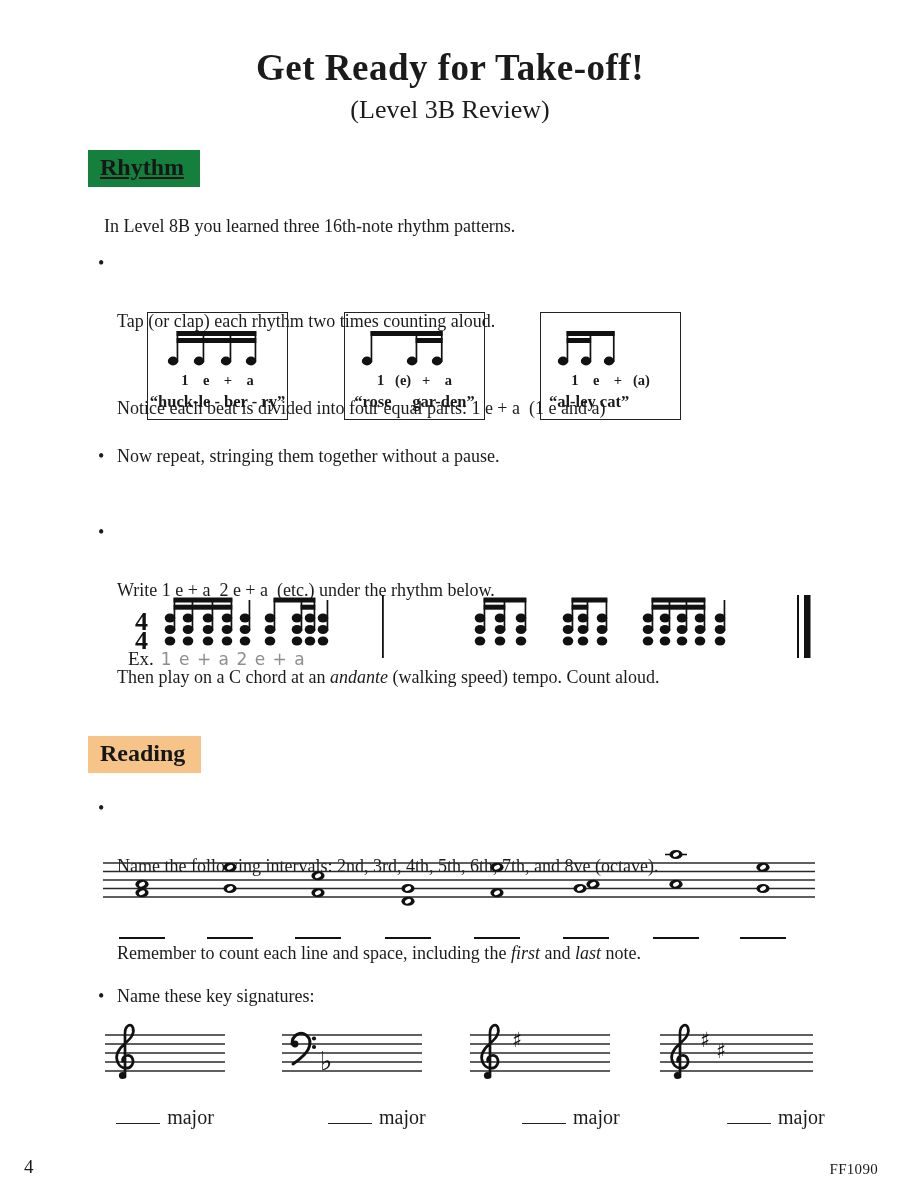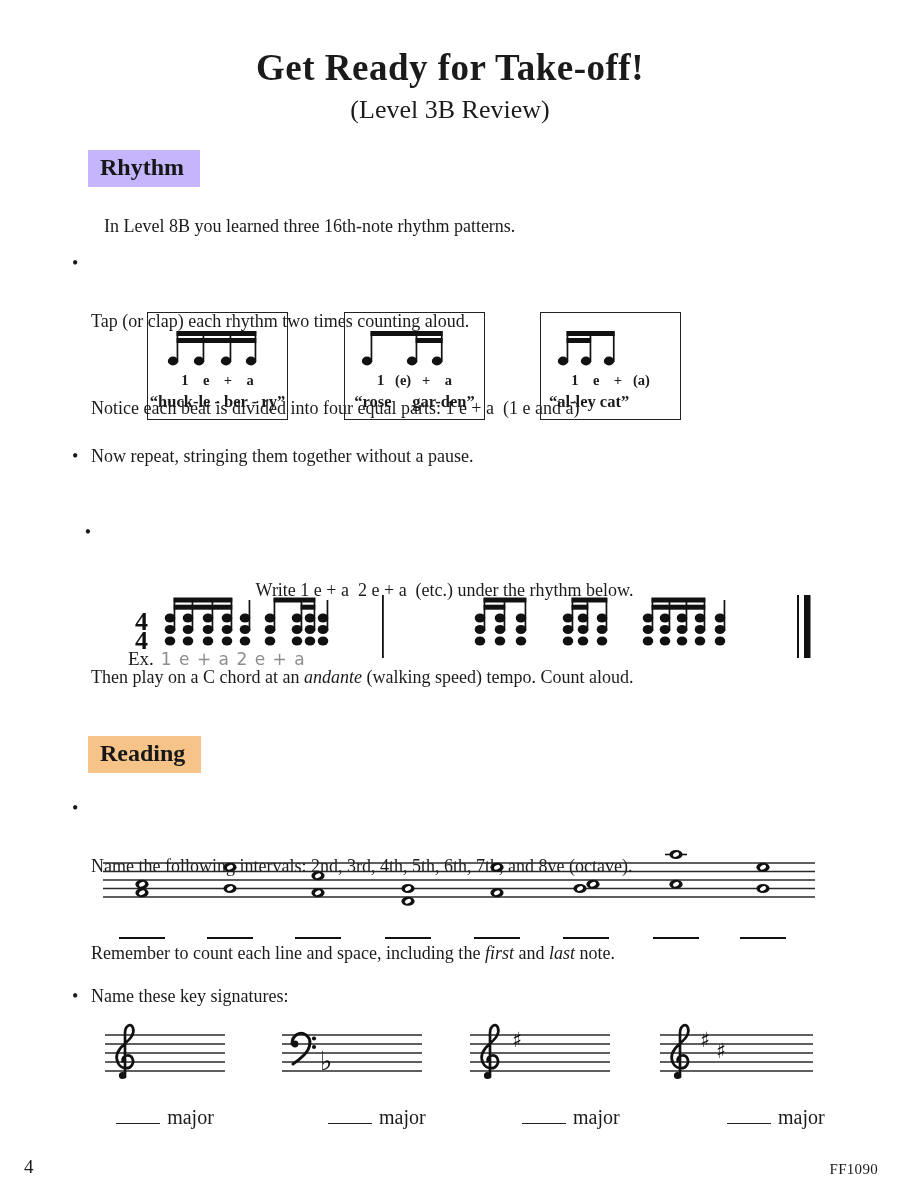--- a/index.html
+++ b/index.html
@@ -3,21 +3,21 @@
 <meta charset="utf-8">
 <style>
   html,body{margin:0;padding:0;background:#e8e8e8;}
   #page{position:relative;width:900px;height:1200px;background:#ffffff;margin:0 auto;
         font-family:"Liberation Serif",serif;color:#1b1b1b;overflow:hidden;}
   .abs{position:absolute;}
   .title{top:46px;left:0;right:0;text-align:center;font-size:37px;font-weight:bold;letter-spacing:.5px;}
   .subtitle{top:95px;left:0;right:0;text-align:center;font-size:26px;}
   .badge{font-weight:bold;font-size:24px;padding:4px 16px 6px 12px;color:#171717;}
   .intro{left:104px;top:216px;font-size:18px;}
-  .brow{left:72px;display:flex;font-size:18px;line-height:29px;}
+  .brow{left:98px;display:flex;font-size:18px;line-height:29px;}
   .dot{width:19px;flex:none;}
   .dot::before{content:"\2022";}
   .lines{white-space:pre-wrap;}
   .pbox{top:312px;width:141px;height:108px;border:1.6px solid #222;box-sizing:border-box;}
   .pat-svg{display:block;margin-top:6px;}
   .counts{text-align:center;white-space:pre;font-weight:bold;font-size:14.5px;margin-top:1px;}
   .word{text-align:center;white-space:pre;font-weight:bold;font-size:16.5px;margin-top:3px;}
   .word.left{text-align:left;padding-left:8px;}
   .timesig{font-family:"Liberation Serif",serif;font-weight:bold;font-size:26px;fill:#111;}
   .ex-row{left:128px;top:648px;display:flex;align-items:baseline;font-size:19px;}
@@ -29,21 +29,21 @@
   .footer-right{right:22px;top:1161px;font-size:15px;letter-spacing:.3px;}
 </style>
 </head>
 <body>
 
 <div id="page">
 
   <div class="abs title">Get Ready for Take-off!</div>
   <div class="abs subtitle">(Level 3B Review)</div>
 
-  <div class="abs badge" style="left:88px;top:150px;background:#c4b5fd;">Rhythm</div>
+  <div class="abs badge" style="left:88px;top:150px;background:#15803d;text-decoration:underline;">Rhythm</div>
 
   <div class="abs intro">In Level 8B you learned three 16th-note rhythm patterns.</div>
 
   <div class="abs brow" style="top:249px;">
     <span class="dot"></span>
     <div class="lines">
       <div>Tap (or clap) each rhythm two times counting aloud.</div>
       <div>Notice each beat is divided into four equal parts: 1 e + a  (1 e and a)</div>
     </div>
   </div>
@@ -93,21 +93,21 @@
     </svg>
     <div class="counts">1    e    +   (a)</div>
     <div class="word left">“al-ley cat”</div>
   </div>
 
   <div class="abs brow" style="top:442px;">
     <span class="dot"></span>
     <div class="lines">Now repeat, stringing them together without a pause.</div>
   </div>
 
-  <div class="abs brow" style="top:518px;text-align:right;">
+  <div class="abs brow" style="top:518px;">
     <span class="dot"></span>
     <div class="lines">
       <div>Write 1 e + a  2 e + a  (etc.) under the rhythm below.</div>
       <div><span>Then play on a C chord at an </span><i>andante</i><span> (walking speed) tempo. Count aloud.</span></div>
     </div>
   </div>
 
   <svg id="rhythm-svg" class="abs" style="left:125px;top:585px;" width="700" height="92" viewBox="0 0 700 92">
     <text class="timesig" x="10" y="45">4</text>
     <text class="timesig" x="10" y="64">4</text>

